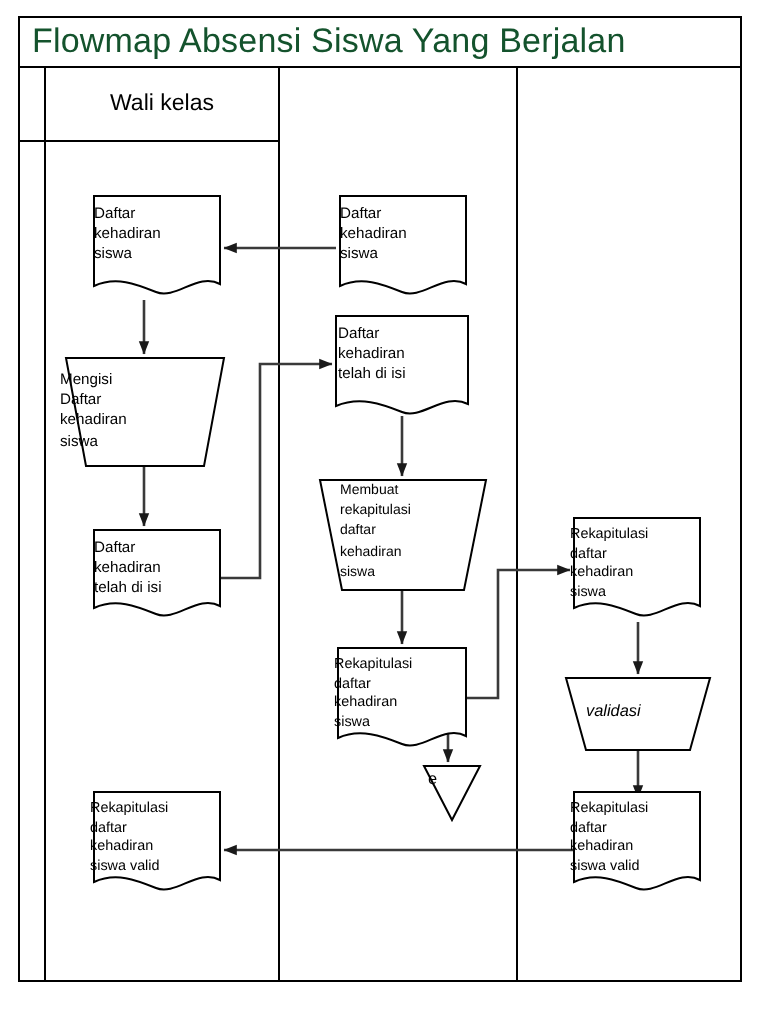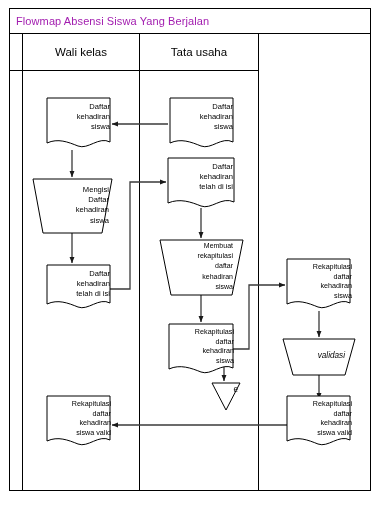--- a/index.html
+++ b/index.html
@@ -43,22 +43,22 @@
     width: 362px;
     height: 26px;
     border: 1px solid #000000;
     box-sizing: border-box;
     background: #ffffff;
     display: flex;
     align-items: center;
   }
   .title-text {
     padding-left: 6px;
-    font-size: 11px;
-    color: #a21caf;
+    font-size: 17px;
+    color: #14532d;
     white-space: nowrap;
     letter-spacing: 0.1px;
   }
 
   
   .header-row {
     position: absolute;
     left: 9px;
     top: 34px;
     width: 375px;
@@ -120,21 +120,21 @@
   }
   .diagram-svg .conn {
     fill: none;
     stroke: #3a3a3a;
     stroke-width: 1.3;
   }
 
   
   .node-label {
     position: absolute;
-    text-align: right;
+    text-align: left;
     font-size: 7.6px;
     line-height: 10.2px;
     color: #000000;
     pointer-events: none;
   }
   .node-label.small {
     font-size: 7.2px;
     line-height: 9.6px;
   }
   .node-label.single {
@@ -151,21 +151,20 @@
 
   <div class="frame"></div>
 
   <div class="title-bar">
     <div class="title-text">Flowmap Absensi Siswa Yang Berjalan</div>
   </div>
 
   <div class="header-row">
     <div class="header-gutter"></div>
     <div class="header-cell hc1">Wali kelas</div>
-    <div class="header-cell hc2">Tata usaha</div>
   </div>
 
   <div class="lane-sep sep-a"></div>
   <div class="lane-sep sep-b"></div>
   <div class="lane-sep sep-c"></div>
 
   <svg class="diagram-svg" viewBox="0 0 380 508">
     <defs>
       <marker id="arrowhead" markerWidth="7" markerHeight="6" refX="6.4" refY="3" orient="auto" markerUnits="userSpaceOnUse">
         <path d="M0,0.4 L6.6,3 L0,5.6 z" fill="#1a1a1a"></path>
@@ -214,21 +213,21 @@
 
     <path class="shape" d="M287,259 L350,259 L350,303 C339,297 328,311 318,307 C308,303 298,299 287,304 Z"></path>
 
     <path class="shape" d="M283,339 L355,339 L345,375 L293,375 Z"></path>
 
     <path class="shape" d="M287,396 L350,396 L350,440 C339,434 328,448 318,444 C308,440 298,436 287,441 Z"></path>
   </svg>
 
   <div class="node-label" style="left:47px; top:102px; width:63px;">Daftar<br>kehadiran<br>siswa</div>
 
-  <div class="node-label" style="left:50px; top:185px; width:59px;">Mengisi<br>Daftar<br>kehadiran<br>siswa</div>
+  <div class="node-label" style="left:30px; top:185px; width:59px;">Mengisi<br>Daftar<br>kehadiran<br>siswa</div>
 
   <div class="node-label" style="left:47px; top:269px; width:63px;">Daftar<br>kehadiran<br>telah di isi</div>
 
   <div class="node-label small" style="left:45px; top:399px; width:66px;">Rekapitulasi<br>daftar<br>kehadiran<br>siswa valid</div>
 
   <div class="node-label" style="left:170px; top:102px; width:63px;">Daftar<br>kehadiran<br>siswa</div>
 
   <div class="node-label" style="left:169px; top:162px; width:64px;">Daftar<br>kehadiran<br>telah di isi</div>
 
   <div class="node-label tiny" style="left:170px; top:241px; width:63px;">Membuat<br>rekapitulasi<br>daftar<br>kehadiran<br>siswa</div>

